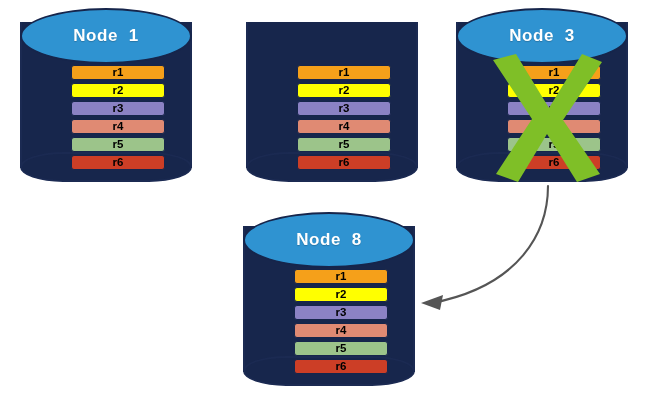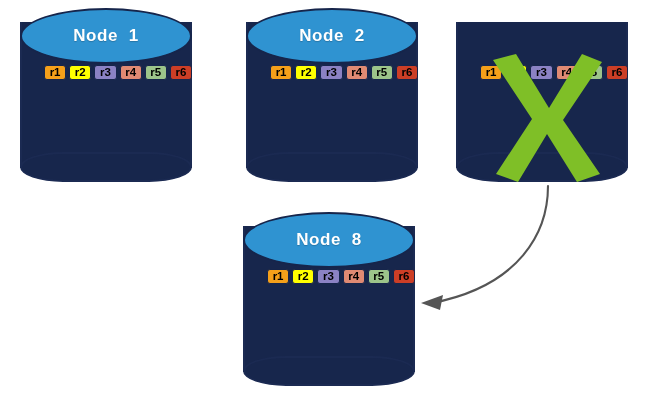--- a/index.html
+++ b/index.html
@@ -77,21 +77,21 @@
     user-select: none;
   }
 
   
   .rows {
     position: absolute;
     left: 0;
     right: 0;
     top: 57px;
     display: flex;
-    flex-direction: row;
+    flex-direction: column;
     align-items: center;
     gap: 3px;
     padding-left: 24px;
   }
 
   .row-bar {
     width: 64%;
     height: 15px;
     border: 1px solid #16254B;
     border-radius: 3px;
@@ -148,35 +148,35 @@
     <div class="node-body"></div>
     <div class="node-bottom"></div>
     <div class="rows">
       <div class="row-bar" style="background:#F5A01A;">r1</div>
       <div class="row-bar" style="background:#FFFF00;">r2</div>
       <div class="row-bar" style="background:#8B82C4;">r3</div>
       <div class="row-bar" style="background:#E08A73;">r4</div>
       <div class="row-bar" style="background:#9CC48A;">r5</div>
       <div class="row-bar" style="background:#CC3E26;">r6</div>
     </div>
+  </div>
+
+  <div class="node" style="left:456px; top:8px; width:172px; height:174px;">
+    <div class="node-body"></div>
+    <div class="node-bottom"></div>
+    <div class="rows">
+      <div class="row-bar" style="background:#F5A01A;">r1</div>
+      <div class="row-bar" style="background:#FFFF00;">r2</div>
+      <div class="row-bar" style="background:#8B82C4;">r3</div>
+      <div class="row-bar" style="background:#E08A73;">r4</div>
+      <div class="row-bar" style="background:#9CC48A;">r5</div>
+      <div class="row-bar" style="background:#CC3E26;">r6</div>
+    </div>
     <div class="node-top">
-      <span class="node-title">Node  2</span>
-    </div>
-  </div>
-
-  <div class="node" style="left:456px; top:8px; width:172px; height:174px;">
-    <div class="node-body"></div>
-    <div class="node-bottom"></div>
-    <div class="rows">
-      <div class="row-bar" style="background:#F5A01A;">r1</div>
-      <div class="row-bar" style="background:#FFFF00;">r2</div>
-      <div class="row-bar" style="background:#8B82C4;">r3</div>
-      <div class="row-bar" style="background:#E08A73;">r4</div>
-      <div class="row-bar" style="background:#9CC48A;">r5</div>
-      <div class="row-bar" style="background:#CC3E26;">r6</div>
+      <span class="node-title">Node  3</span>
     </div>
 
     <svg class="fail-x" style="left:34px; top:46px; width:112px; height:128px;" viewBox="0 0 112 128" xmlns="http://www.w3.org/2000/svg">
       <polygon points="3,6 26,0 59,54 92,0 112,8 73,66 110,120 87,128 57,80 28,128 6,120 42,65" fill="#7FBF27"></polygon>
     </svg>
   </div>
 
   <div class="node" style="left:243px; top:212px; width:172px; height:174px;">
     <div class="node-body"></div>
     <div class="node-bottom"></div>

